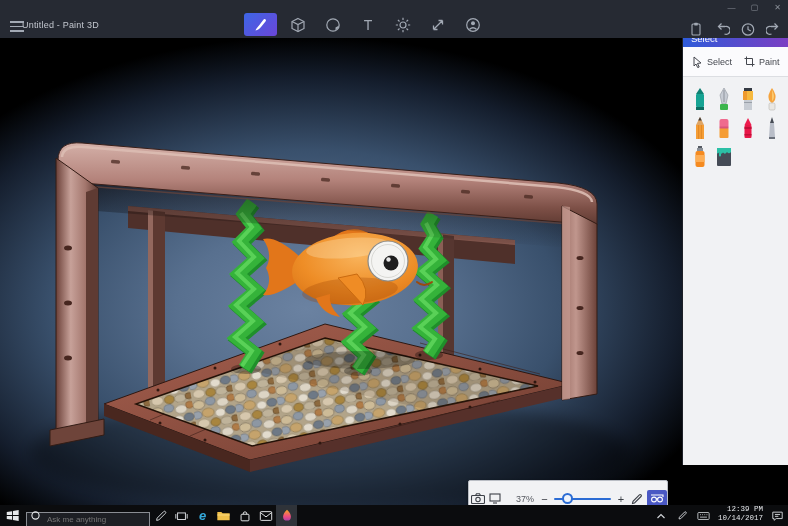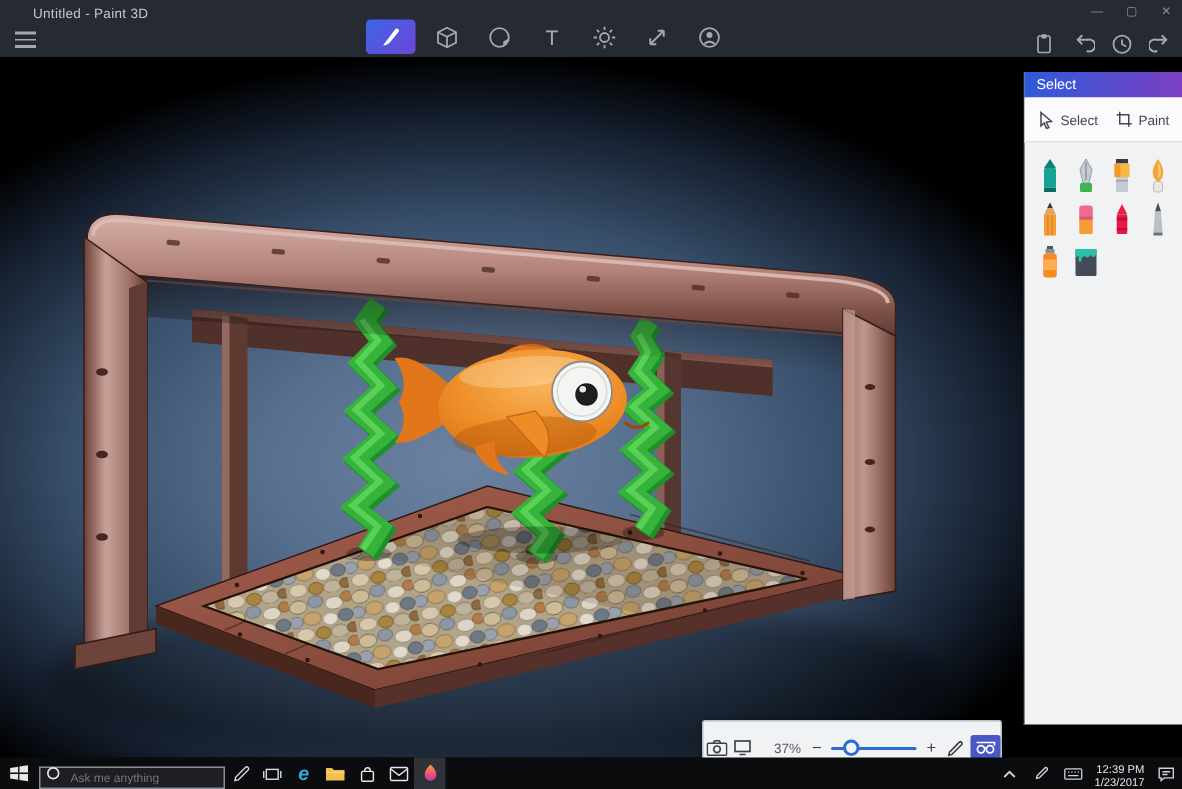--- a/index.html
+++ b/index.html
@@ -1,39 +1,39 @@
 <!DOCTYPE html>
 <html><head>
 <meta charset="utf-8">
 <style>
   html,body{margin:0;padding:0;background:#000;}
   #app{position:relative;width:788px;height:526px;overflow:hidden;font-family:"Liberation Sans",sans-serif;user-select:none;}
 
   
   .header{position:absolute;left:0;top:0;width:788px;height:38px;background:#262a33;z-index:5;}
-  .app-title{position:absolute;left:22px;top:4px;font-size:9px;color:#c3c7cf;letter-spacing:.2px;}
+  .app-title{position:absolute;left:22px;top:20px;font-size:9px;color:#c3c7cf;letter-spacing:.2px;}
   .hamburger{position:absolute;left:10px;top:21px;width:14px;height:11px;display:flex;flex-direction:column;justify-content:space-between;cursor:pointer;}
   .hamburger span{display:block;height:1.6px;background:#a2a9b4;}
   .main-tools{position:absolute;left:244px;top:13px;display:flex;align-items:center;gap:7px;}
   .tool-btn{width:28px;height:23px;display:flex;align-items:center;justify-content:center;border-radius:3px;color:#a2a9b4;}
   .tool-btn.sel{background:linear-gradient(135deg,#3d66e6,#6b46d8);color:#fff;width:33px;}
   .tool-btn svg{display:block}
   .t-glyph{font-size:14px;line-height:1;}
   .hist-tools{position:absolute;right:6px;top:20px;display:flex;gap:9px;}
   .hist-btn{width:17px;height:17px;display:flex;align-items:center;justify-content:center;color:#a2a9b4;}
   .win-controls{position:absolute;right:4px;top:1px;display:flex;gap:10px;}
   .win-btn{width:13px;height:12px;font-size:8px;color:#8a8f98;display:flex;align-items:center;justify-content:center;}
 
   
   .canvas{position:absolute;left:0;top:38px;width:682px;height:467px;
     background:radial-gradient(ellipse 68% 62% at 45% 58%, #6b82a1 0%, #58708f 28%, #39506c 55%, #141d2c 80%, #000 94%);}
   .canvas svg{position:absolute;left:0;top:0;}
 
   
-  .panel{position:absolute;left:682px;top:48px;width:106px;height:435px;background:#f1f2f4;border-left:1px solid #1d2027;box-sizing:border-box;}
+  .panel{position:absolute;left:682px;top:30px;width:106px;height:435px;background:#f1f2f4;border-left:1px solid #1d2027;box-sizing:border-box;}
   .panel-head{height:17px;background:linear-gradient(90deg,#2e5bd9,#7b3fc3);color:#fff;font-size:9.5px;display:flex;align-items:center;padding-left:8px;}
   .panel-actions{height:29px;background:#fbfbfd;display:flex;align-items:center;gap:12px;padding-left:9px;border-bottom:1px solid #dcdee2;}
   .p-action{display:flex;align-items:center;gap:4px;font-size:9px;color:#44474e;cursor:pointer;}
   .brush-grid{display:grid;grid-template-columns:repeat(4,24px);grid-auto-rows:29px;padding:7px 0 0 5px;}
   .brush-cell{display:flex;align-items:center;justify-content:center;cursor:pointer;}
 
   
   .zoombar{position:absolute;left:468px;top:480px;width:200px;height:37px;background:#f1f2f4;border:1px solid #b9bdc4;border-radius:2px;box-shadow:0 1px 3px rgba(0,0,0,.45);display:flex;align-items:center;box-sizing:border-box;z-index:6;}
   .zb-icon{width:18px;height:17px;display:flex;align-items:center;justify-content:center;color:#3c4047;}
   .zb-pct{font-size:9px;color:#55585f;width:26px;text-align:center;margin-left:8px;}
@@ -44,21 +44,21 @@
 
   
   .taskbar{position:absolute;left:0;top:505px;width:788px;height:21px;background:#0b0c0e;display:flex;align-items:center;z-index:7;}
   .tb-start{width:24px;height:21px;display:flex;align-items:center;justify-content:center;cursor:pointer;}
   .tb-search{position:relative;width:124px;height:15px;margin-left:2px;}
   .tb-search input{width:100%;height:100%;box-sizing:border-box;background:#1d1f24;border:1px solid #8a8d93;color:#c9ccd1;font-size:8px;padding:0 14px 0 20px;font-family:"Liberation Sans",sans-serif;}
   .tb-search .ring{position:absolute;left:5px;top:3px;}
   .tb-icon{width:21px;height:21px;display:flex;align-items:center;justify-content:center;color:#d5d8dc;cursor:pointer;}
   .tb-icon.active{background:#2f3339;}
   .edge-e{font-size:13px;font-weight:bold;color:#35aadc;font-style:italic;}
-  .tb-tray{margin-left:auto;display:flex;align-items:flex-end;}
+  .tb-tray{margin-left:auto;display:flex;align-items:flex-start;font-family:Liberation Mono, monospace;}
   .tb-clock{text-align:right;font-size:7.5px;line-height:8.5px;color:#e4e6e9;margin:0 4px;cursor:pointer;}
 </style>
 </head>
 <body>
 
 <div id="app">
 
   <div class="header">
     <div class="app-title">Untitled - Paint 3D</div>
     <div class="win-controls">
@@ -496,21 +496,21 @@
           </svg>
       </div>
       <div class="tb-icon">
         <svg width="13" height="10" viewBox="0 0 15 11" fill="none" stroke="#d0d3d7" stroke-width="1">
             <rect x="1" y="1.5" width="13" height="8" rx="1"></rect>
             <path d="M3.5,6.8 H11.5 M3.5,4 H4.5 M6,4 H7 M8.5,4 H9.5 M11,4 H12"></path>
           </svg>
       </div>
       <div class="tb-clock">
         <div>12:39 PM</div>
-        <div>1/23/2017</div>
+        <div>10/14/2017</div>
       </div>
       <div class="tb-icon">
         <svg width="13" height="12" viewBox="0 0 15 14" fill="none" stroke="#d0d3d7" stroke-width="1.1">
             <path d="M2,2.5 H13 V10 H6 L3.5,12 V10 H2 Z"></path>
             <path d="M4.5,5.2 H10.5 M4.5,7.4 H8.5"></path>
           </svg>
       </div>
     </div>
   </div>
 

